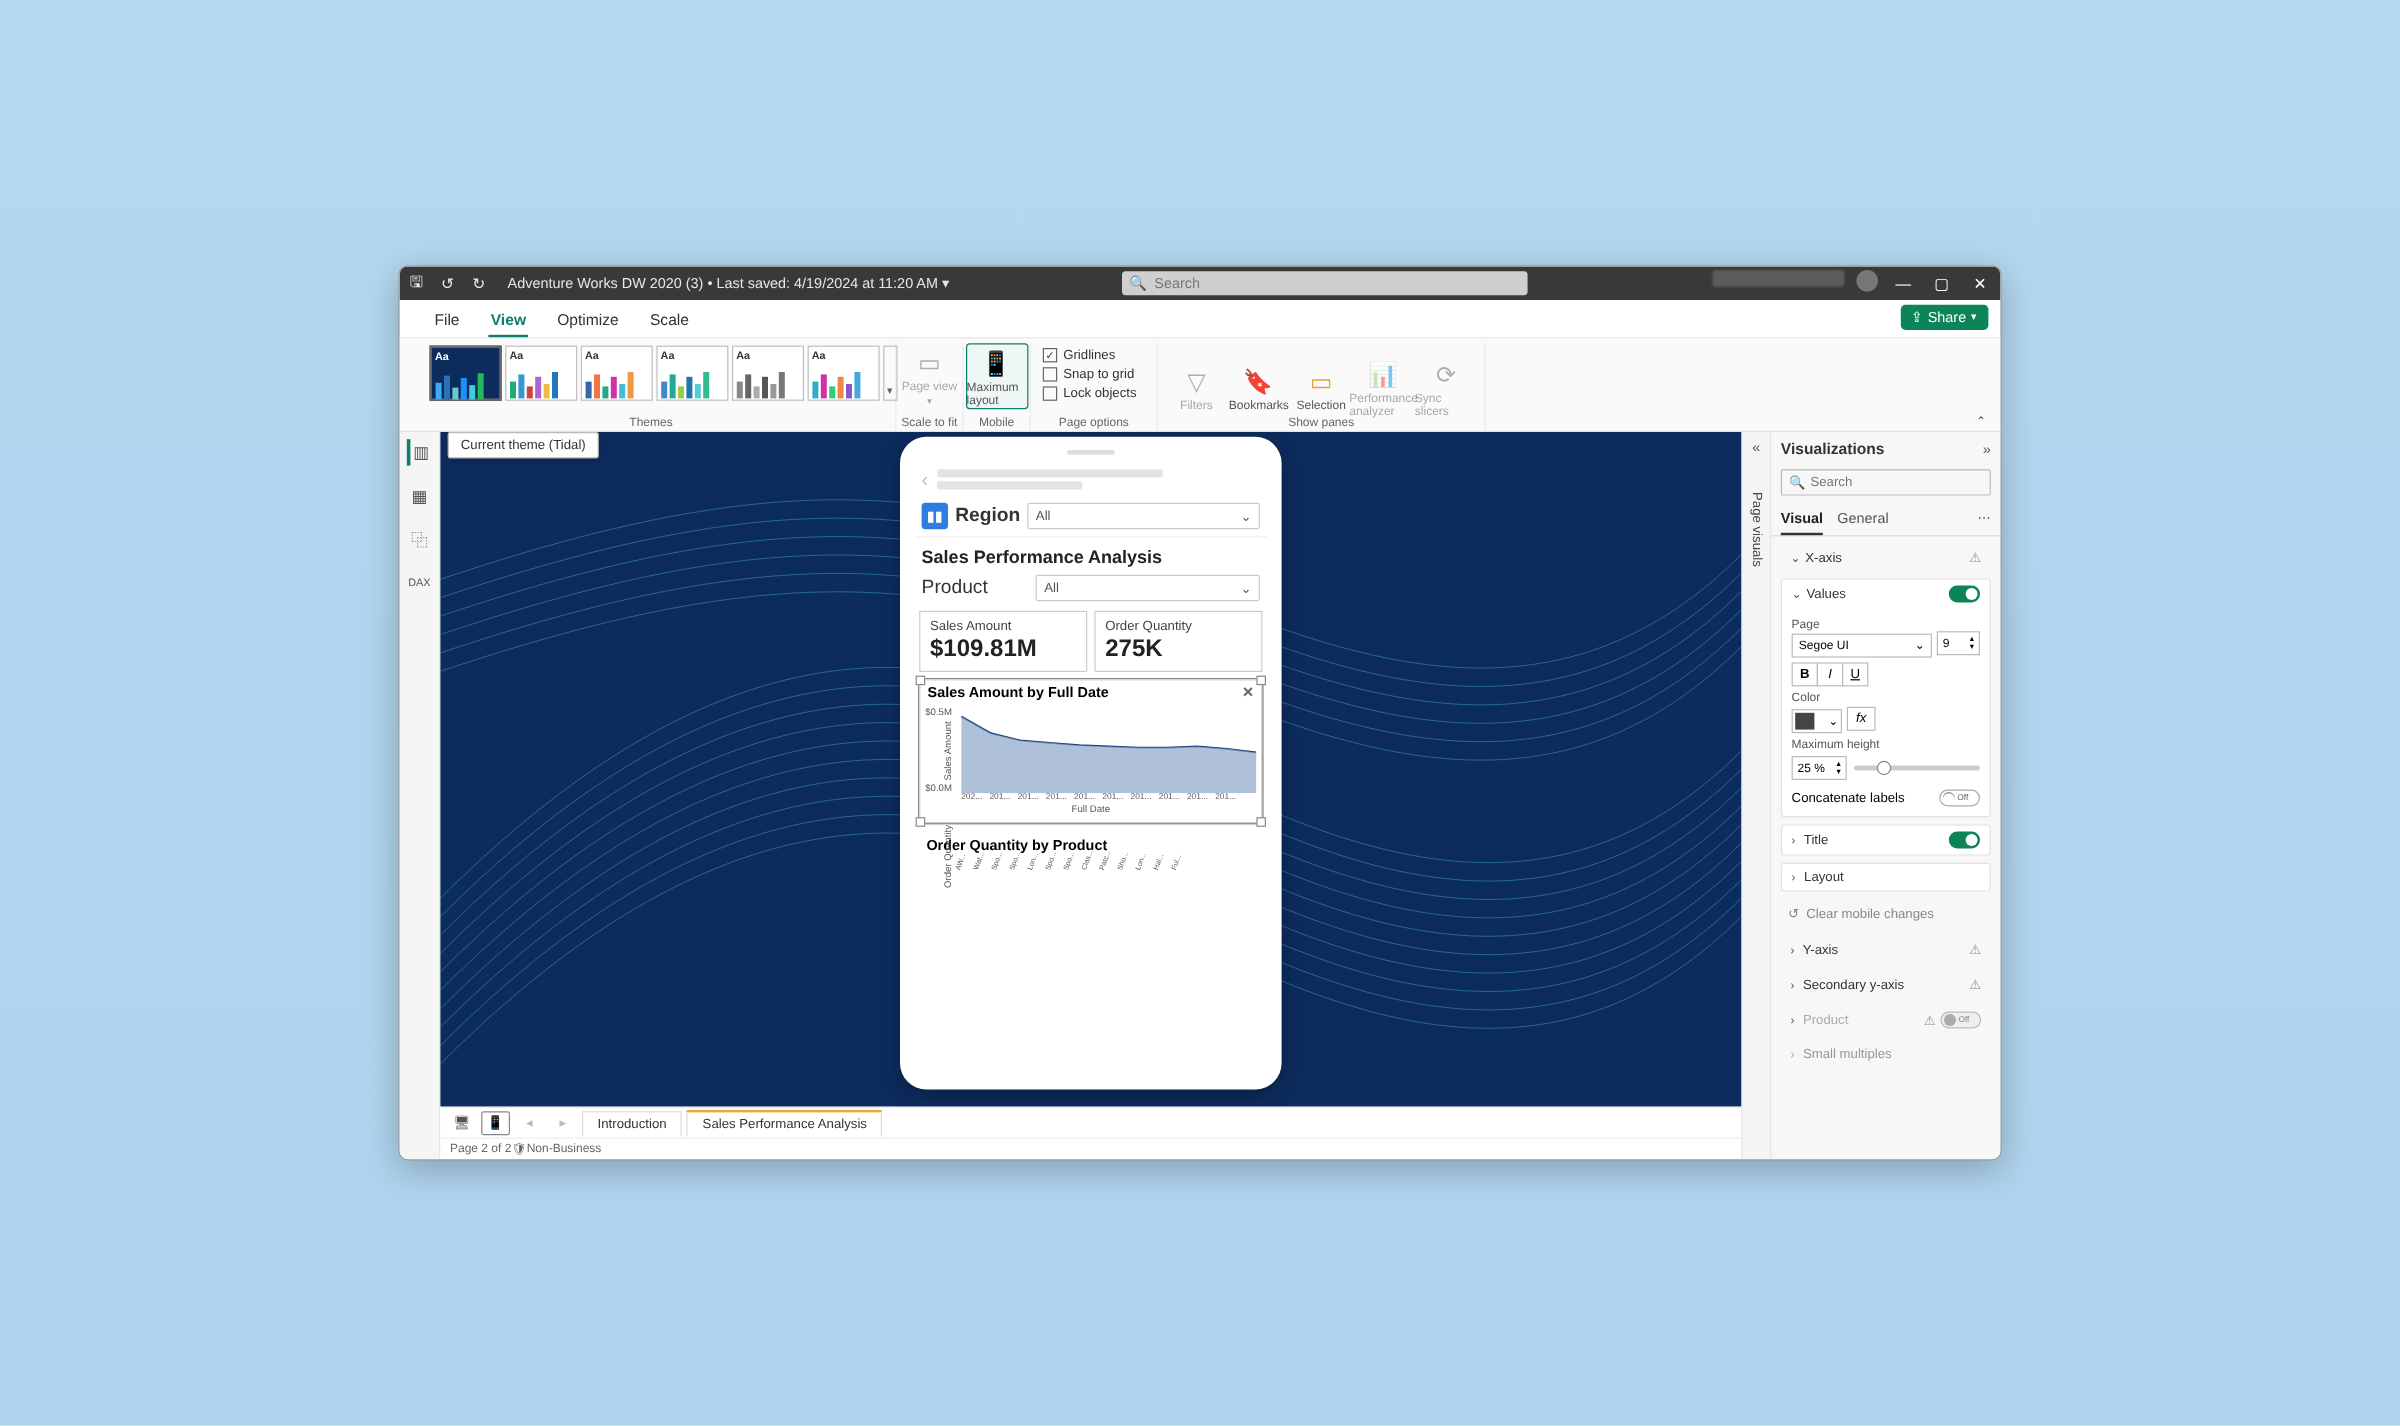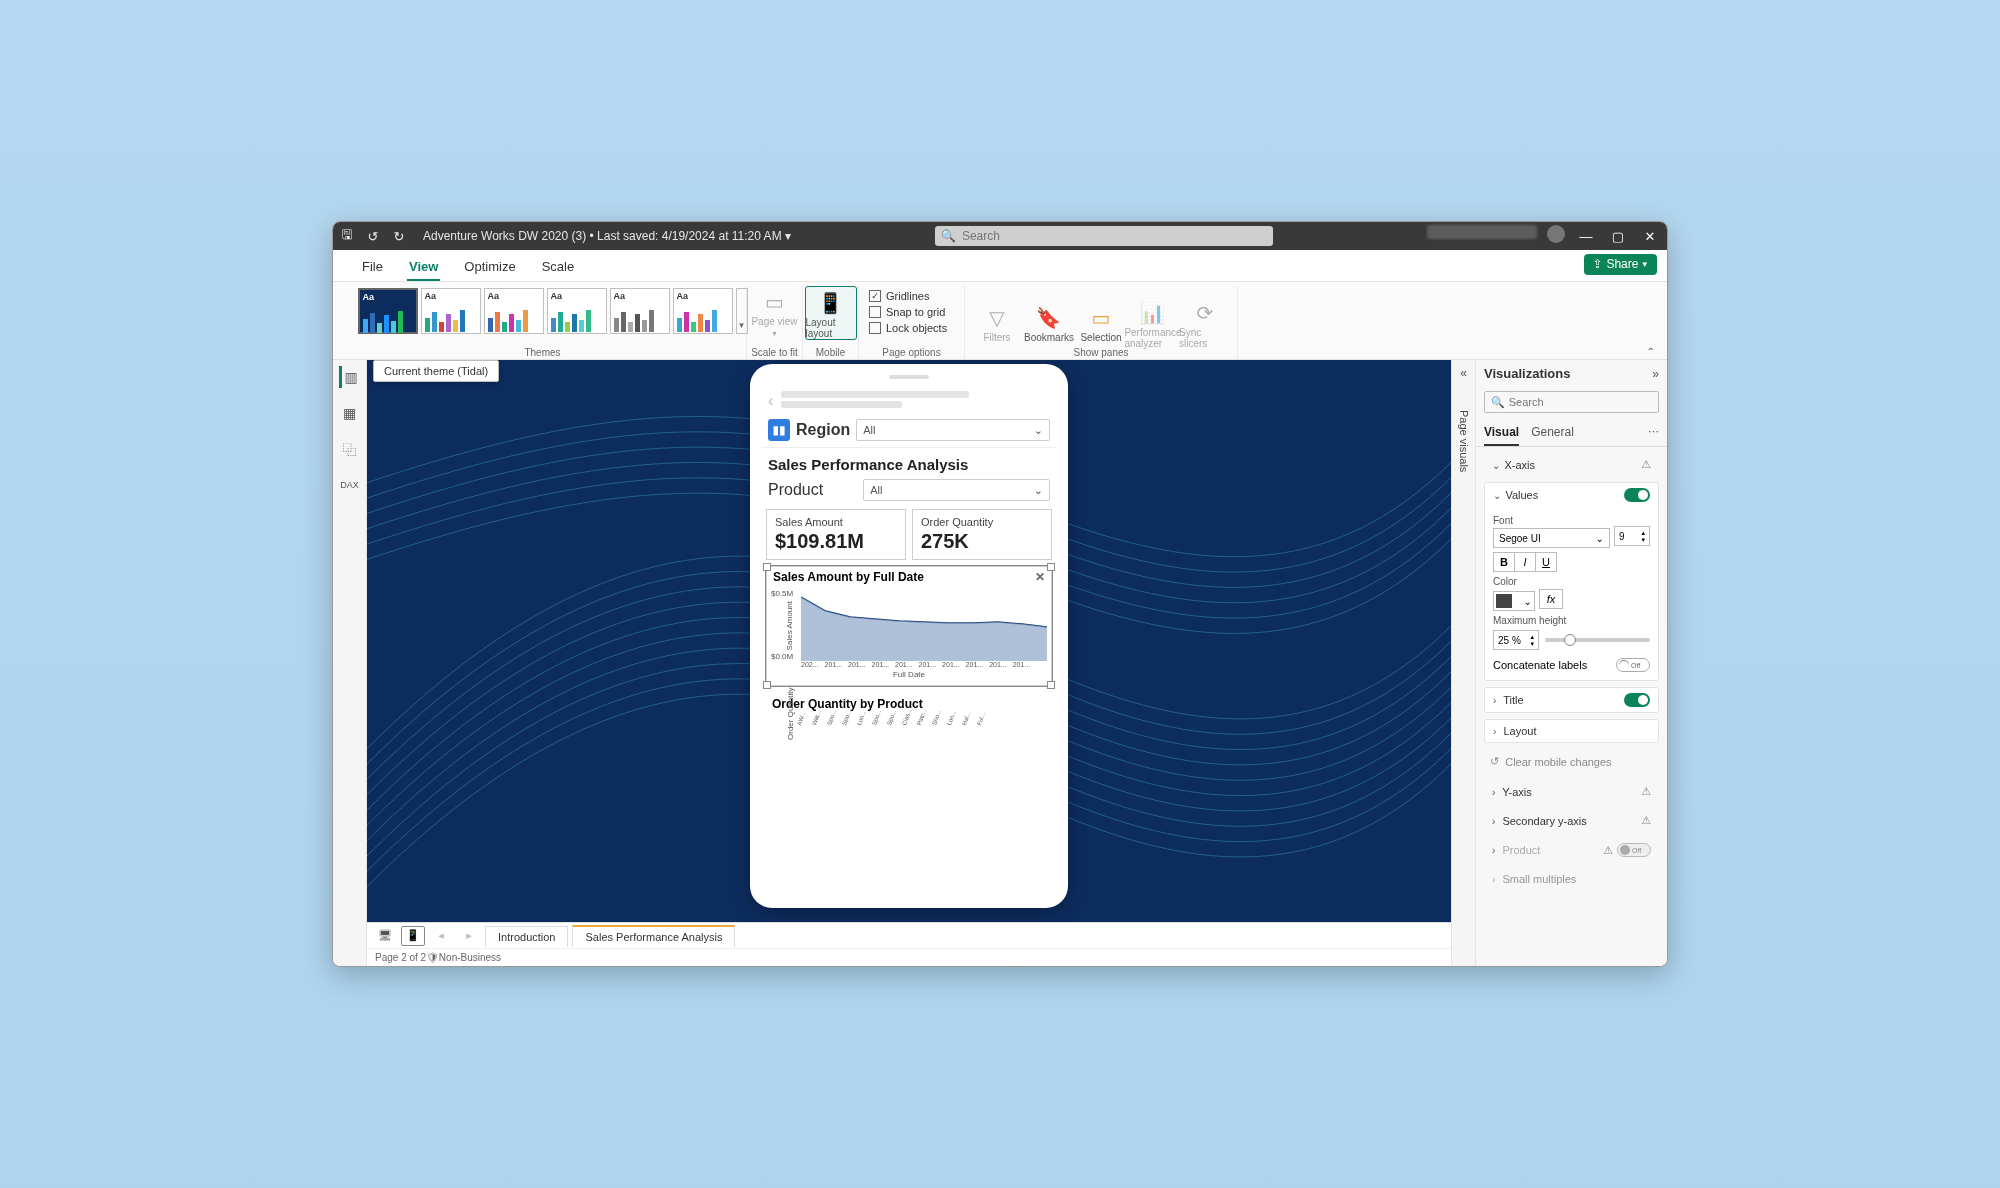--- a/index.html
+++ b/index.html
@@ -248,21 +248,21 @@
       <div class="rbtn" style="opacity:.5;">
         <span class="ri">▭</span>
         <span>Page view</span>
           <span style="font-size:8px;">▾</span>
       </div>
       <div class="glabel">Scale to fit</div>
     </div>
     <div class="rgroup" style="width:56px;">
       <div class="rbtn sel">
         <span class="ri">📱</span>
-        <span>Layout layout</span>
+        <span>Maximum layout</span>
       </div>
       <div class="glabel">Mobile</div>
     </div>
     <div class="rgroup" style="width:106px; align-items:flex-start; padding-left:10px; padding-top:2px;">
       <label class="rcheck">
           <span class="cbx ck"></span>
           <span>Gridlines</span>
         </label>
       <label class="rcheck">
           <span class="cbx"></span>
@@ -476,21 +476,21 @@
             <span><span class="caret">⌄</span><span>X-axis</span></span>
             <span class="warn">⚠</span>
           </div>
         </div>
         <div class="viz-sec">
           <div class="viz-sec-h">
             <span><span class="caret">⌄</span><span>Values</span></span>
             <div class="toggle"></div>
           </div>
           <div class="viz-body">
-            <div class="field-lbl">Font</div>
+            <div class="field-lbl">Page</div>
             <div style="display:flex; gap:4px;">
               <div class="dd" style="flex:1;">
                   <span>Segoe UI</span>
                   <span>⌄</span>
                 </div>
               <div class="num-input">
                   <span>9</span>
                   <span style="margin-left:auto; font-size:7px; line-height:7px;">▴<br>▾</span>
                 </div>
             </div>

